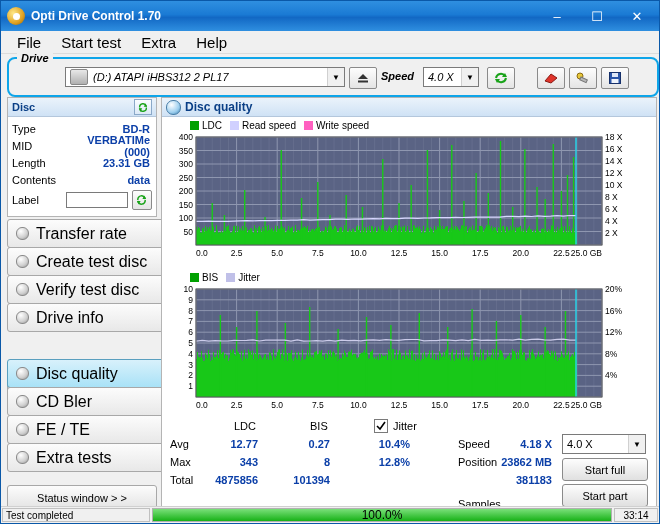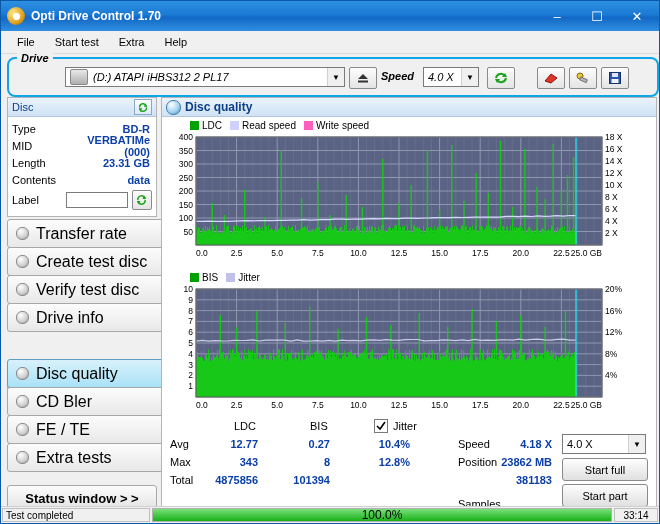--- a/index.html
+++ b/index.html
@@ -6,39 +6,39 @@
   body{width:660px;height:524px;font-family:"Liberation Sans",sans-serif;font-size:11px;background:#f0f0f0;overflow:hidden;}
   .win{position:absolute;left:0;top:0;width:660px;height:524px;background:#f0f0f0;border:1px solid #0a58a8;box-sizing:border-box;}
   
   .titlebar{height:30px;background:linear-gradient(to bottom,#2f8fe0 0%,#1a7ad4 45%,#1268c4 55%,#2f8fe0 100%);display:flex;align-items:center;padding:0 2px;}
   .title-icon{width:18px;height:18px;margin:0 6px 0 4px;border-radius:9px;background:radial-gradient(circle at 35% 35%,#ffe98a,#e0a020 60%,#8a5a00);display:flex;align-items:center;justify-content:center;}
   .title-icon .inner{width:7px;height:7px;border-radius:4px;background:#fff;}
   .title-text{color:#fff;font-size:12px;font-weight:bold;flex:1;}
   .winbtn{width:40px;height:26px;display:flex;align-items:center;justify-content:center;color:#fff;font-size:13px;}
   
   .menubar{height:22px;background:#f0f0f0;display:flex;align-items:center;padding-left:6px;border-bottom:1px solid #dcdcdc;}
-  .menuitem{padding:3px 10px;font-size:11px;color:#000;}
+  .menuitem{padding:3px 10px;font-size:15px;color:#000;}
   
   .group{position:absolute;border:2px solid #0ea5e9;border-radius:8px;font-style:italic;}
   .group-title{position:absolute;background:#f0f0f0;padding:0 4px;font-size:11px;font-weight:bold;color:#000;}
   .drive-group{left:6px;top:56px;width:648px;height:36px;}
   .combo{border:1px solid #7a7a7a;background:#fff;height:20px;display:flex;align-items:center;font-size:11px;padding-left:4px;box-sizing:border-box;}
   .combo .arrow{margin-left:auto;width:16px;height:18px;display:flex;align-items:center;justify-content:center;background:#f0f0f0;border-left:1px solid #d0d0d0;font-size:8px;}
   .btn{border:1px solid #8a8a8a;background:linear-gradient(to bottom,#fdfdfd,#e4e4e4);border-radius:2px;display:flex;align-items:center;justify-content:center;font-size:11px;}
   
   .disc-panel{position:absolute;left:6px;top:96px;width:148px;height:118px;background:#fff;border:1px solid #b4b4b4;}
   .disc-head{height:18px;background:linear-gradient(to bottom,#eaf3fb,#cfe2f5);border-bottom:1px solid #b4c7dc;display:flex;align-items:center;padding:0 4px;}
-  .disc-head .lbl{color:#0a3f86;font-weight:normal;font-size:11px;}
+  .disc-head .lbl{color:#0a3f86;font-weight:bold;font-size:11px;}
   .disc-row{display:flex;align-items:center;height:17px;padding:0 4px;font-size:11px;}
   .disc-row .k{width:58px;color:#000;}
   .disc-row .v{color:#0b3fa8;font-weight:bold;text-align:right;flex:1;padding-right:2px;}
   .sidebtn{position:absolute;left:6px;width:148px;height:27px;border:1px solid #a8a8a8;border-radius:3px;background:linear-gradient(to bottom,#fcfcfc,#e8e8e8);display:flex;align-items:center;padding-left:8px;font-size:16px;color:#000;}
   .sidebtn.sel{background:linear-gradient(to bottom,#d8f1fb,#a9e2f7);border-color:#5a9fbf;}
   .sidebtn .dot{width:11px;height:11px;border-radius:6px;background:radial-gradient(circle at 35% 30%,#fff,#cfcfcf 60%,#8f8f8f);border:1px solid #8a8a8a;margin-right:7px;}
-  .statuswin{position:absolute;left:6px;top:484px;width:148px;height:24px;border:1px solid #a8a8a8;border-radius:3px;background:linear-gradient(to bottom,#fcfcfc,#e2e2e2);display:flex;align-items:center;justify-content:center;font-size:13px;font-weight:bold;}
+  .statuswin{position:absolute;left:6px;top:484px;width:148px;height:24px;border:1px solid #a8a8a8;border-radius:3px;background:linear-gradient(to bottom,#fcfcfc,#e2e2e2);display:flex;align-items:center;justify-content:center;font-size:11px;font-weight:normal;}
   
   .main{position:absolute;left:160px;top:96px;width:494px;height:412px;background:#fff;border:1px solid #b4b4b4;}
   .main-head{height:18px;background:linear-gradient(to bottom,#eaf3fb,#cfe2f5);border-bottom:1px solid #b4c7dc;display:flex;align-items:center;padding:0 4px;}
   .main-head .lbl{color:#0a3f86;font-weight:bold;font-size:12px;margin-left:4px;}
   .legend{display:flex;align-items:center;gap:8px;font-size:10px;padding:2px 0 0 28px;height:12px;}
   .sw{width:9px;height:9px;display:inline-block;margin-right:3px;vertical-align:-1px;}
   
   .stats{position:absolute;left:0;bottom:0;width:100%;height:92px;}
   .stat-lbl{position:absolute;font-size:11px;color:#000;}
   .stat-val{position:absolute;font-size:11px;color:#0b3fa8;font-weight:bold;text-align:right;}

